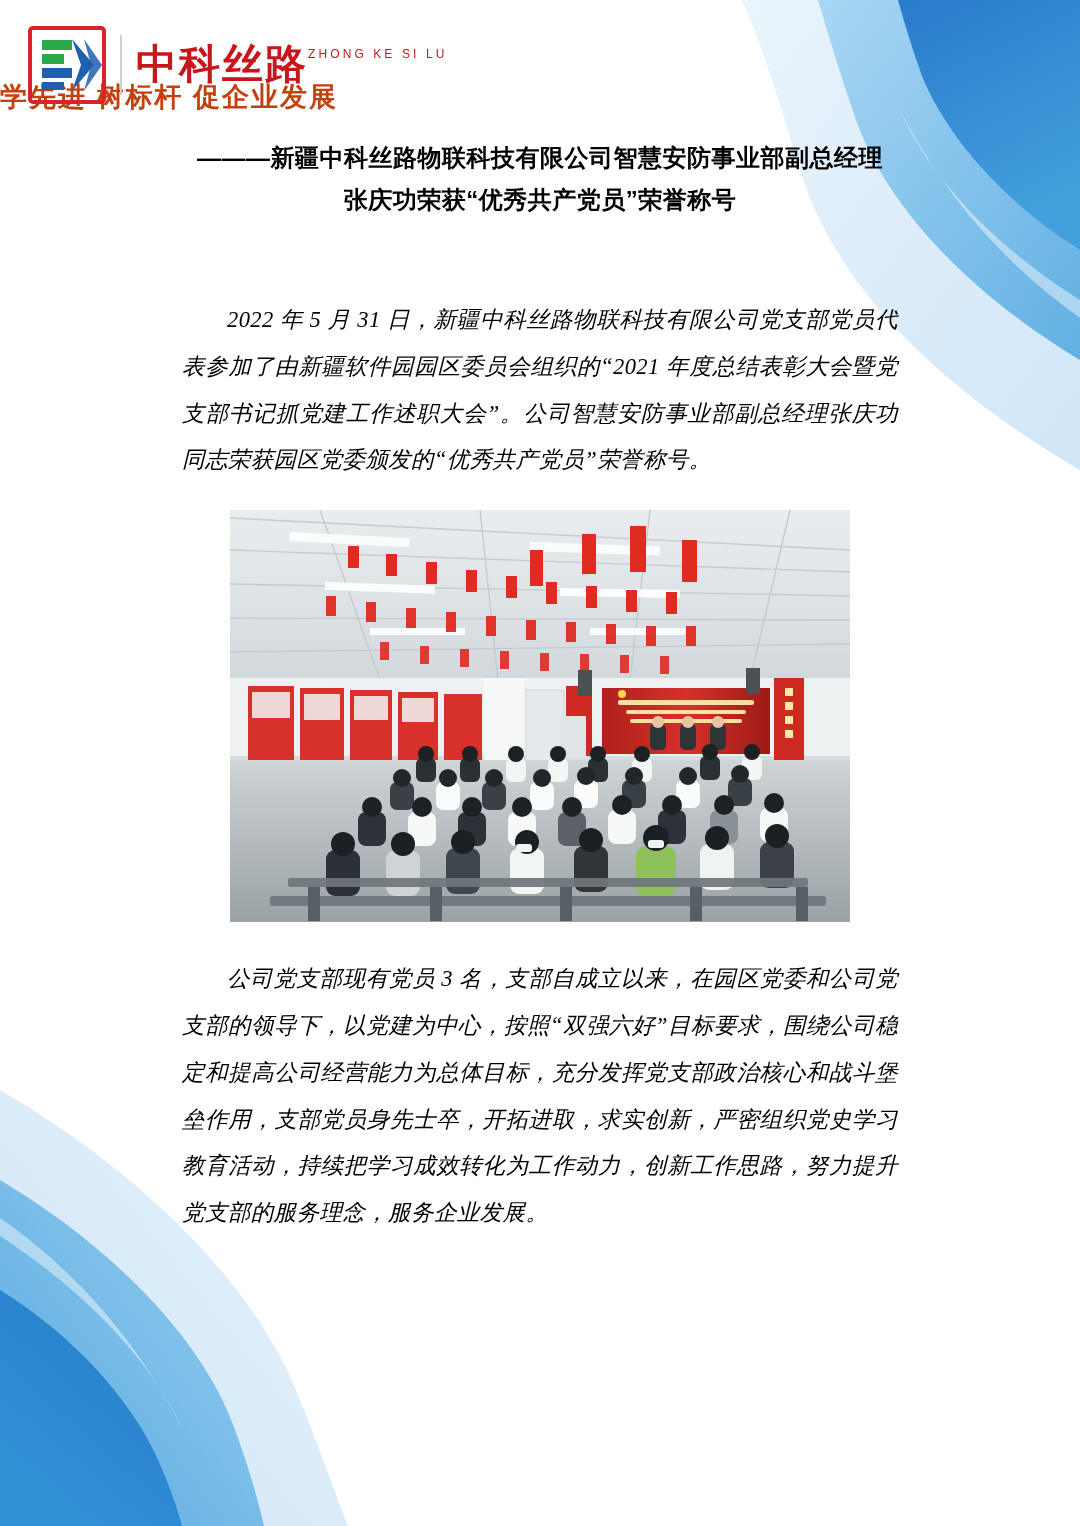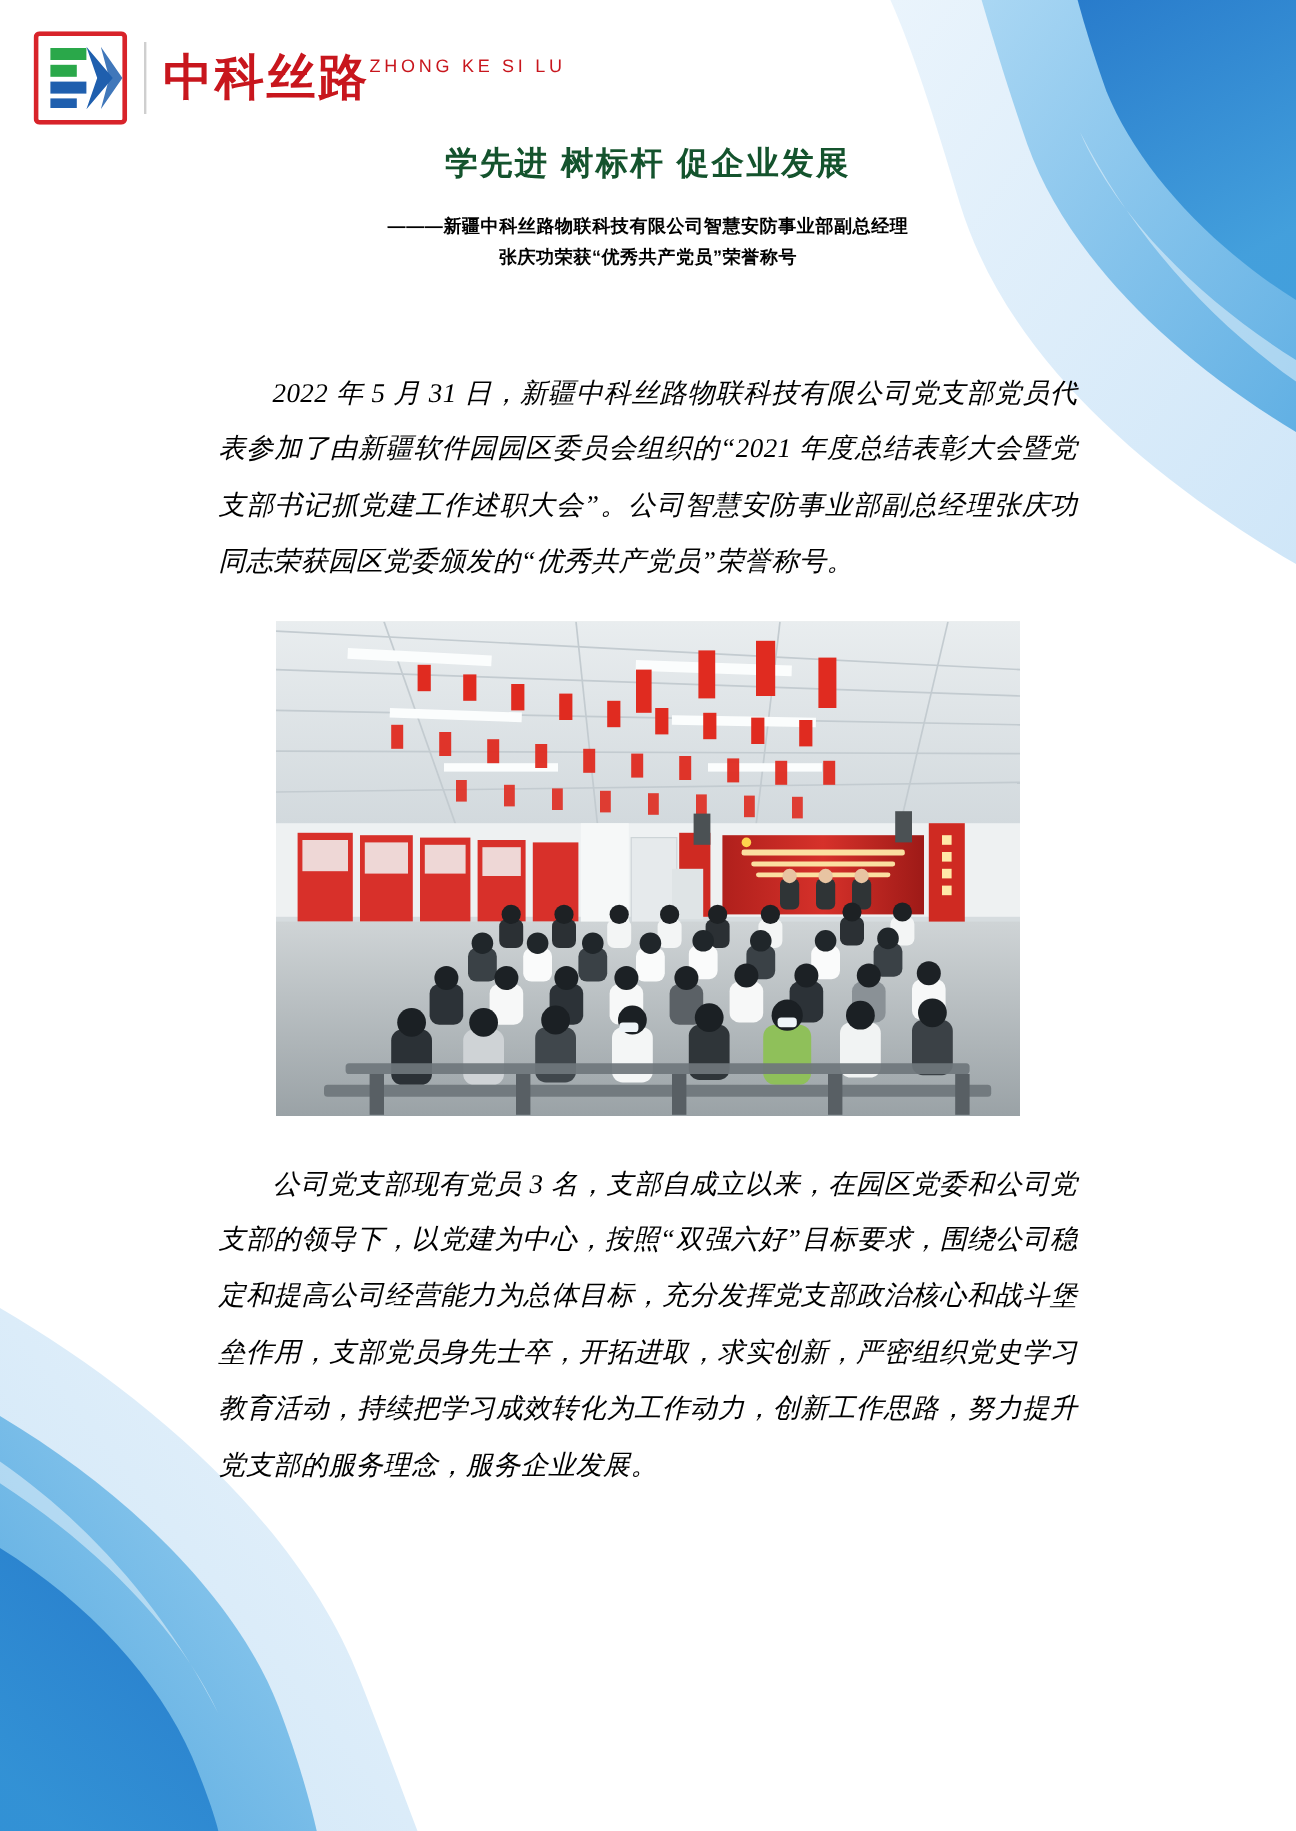--- a/index.html
+++ b/index.html
@@ -52,50 +52,49 @@
   .logo-cn {
     font-family: "Liberation Sans", sans-serif;
     font-weight: bold;
     font-size: 41px;
     letter-spacing: 2px;
     color: #c8161d;
     line-height: 1.05;
   }
   .logo-en {
     font-family: "Liberation Sans", sans-serif;
-    font-size: 15px;
+    font-size: 12px;
     letter-spacing: 3.1px;
     color: #c8161d;
     text-align: center;
     margin-top: 4px;
   }
 
   
   .content {
     position: absolute;
     top: 0;
     left: 0;
     width: 1080px;
     z-index: 2;
   }
   .title-main {
-    margin-top: 118px;
-    text-align: center;
+    margin-top: 79px;
     font-family: "Liberation Sans", sans-serif;
     font-weight: bold;
     font-size: 27px;
     letter-spacing: 2px;
-    color: #14532d;
+    color: #c2410c;
   }
   .title-sub {
     margin-top: 22px;
     text-align: center;
     font-family: "Liberation Sans", sans-serif;
     font-weight: bold;
-    font-size: 15px;
+    font-size: 24px;
     letter-spacing: 0.5px;
     color: #000000;
     line-height: 1.75;
   }
 
   
   .body-block {
     width: 716px;
     margin: 0 auto;
     color: #000000;

